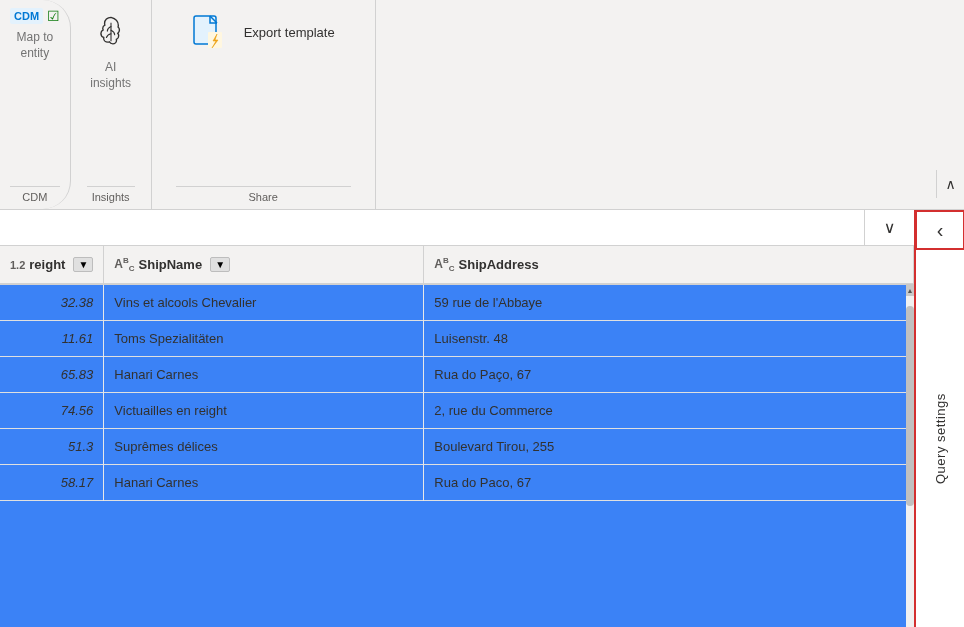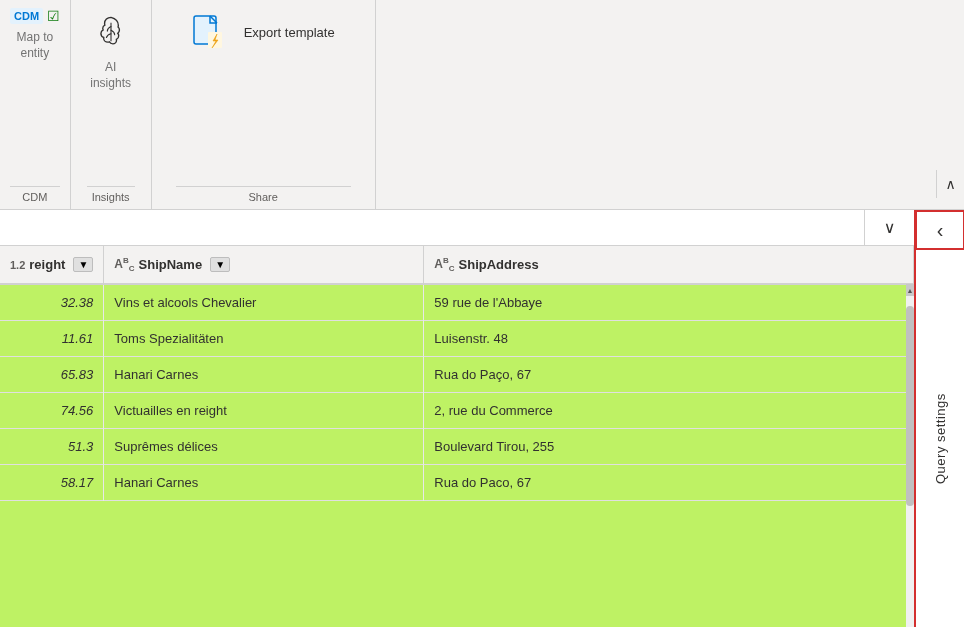--- a/index.html
+++ b/index.html
@@ -163,21 +163,21 @@
     }
 
     
     .main-content {
       position: absolute;
       top: 246px;
       left: 0;
       right: 50px;
       bottom: 0;
       overflow: hidden;
-      background: #bef264;
+      background: #3b82f6;
     }
 
     
     .data-table {
       width: 100%;
       border-collapse: collapse;
       font-size: 13px;
     }
 
     .data-table thead tr {
@@ -263,20 +263,21 @@
     }
 
     
     .cdm-section {
       display: flex;
       flex-direction: column;
       align-items: center;
       padding: 8px 10px 0 10px;
       border-right: 1px solid #d1d1d1;
       min-width: 70px;
+      border-radius: 28px;
     }
 
     .cdm-icons-row {
       display: flex;
       align-items: center;
       gap: 4px;
       margin-bottom: 6px;
     }
 
     .icon-cdm-text {

